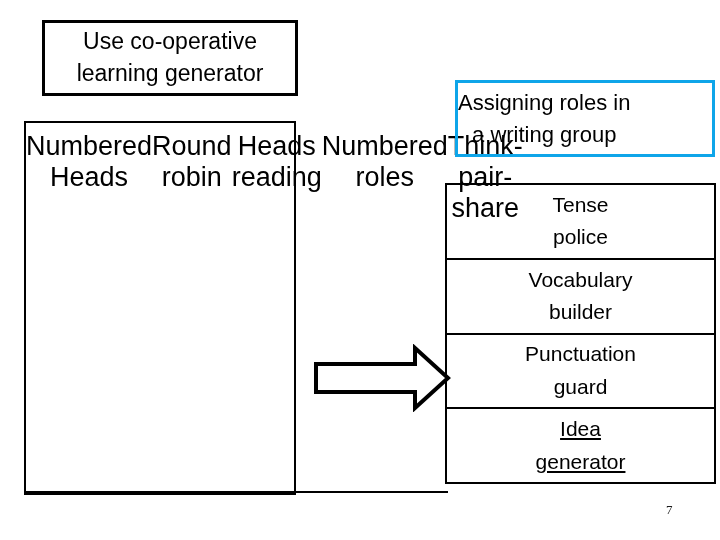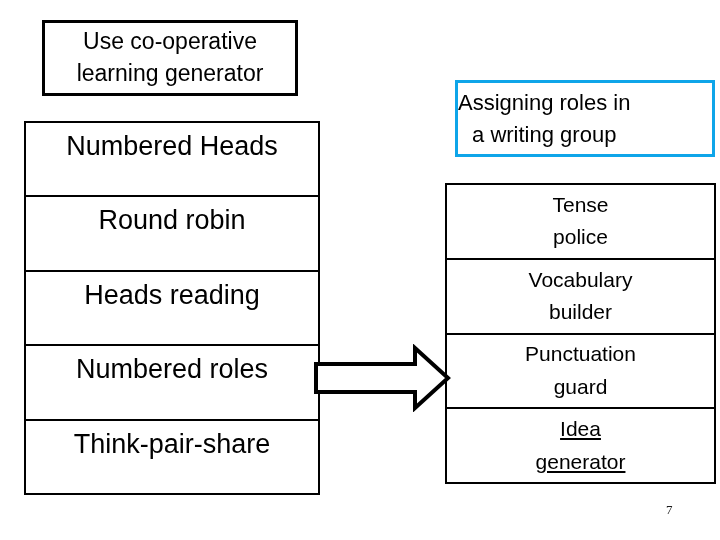--- a/index.html
+++ b/index.html
@@ -30,26 +30,26 @@
     text-align: center;
     font-size: 23px;
     line-height: 1.38;
     white-space: pre-line;
   }
 
   .left-table {
     position: absolute;
     left: 24px;
     top: 121px;
-    width: 296px;
+    width: 272px;
     height: 374px;
     border: 2px solid #000;
     box-sizing: border-box;
     display: flex;
-    flex-direction: column;
+    flex-direction: row;
   }
   .left-row {
     flex: 1 1 0;
     border-bottom: 2px solid #000;
     box-sizing: border-box;
     text-align: center;
     font-size: 27px;
     padding-top: 8px;
   }
   .left-row:last-child {

